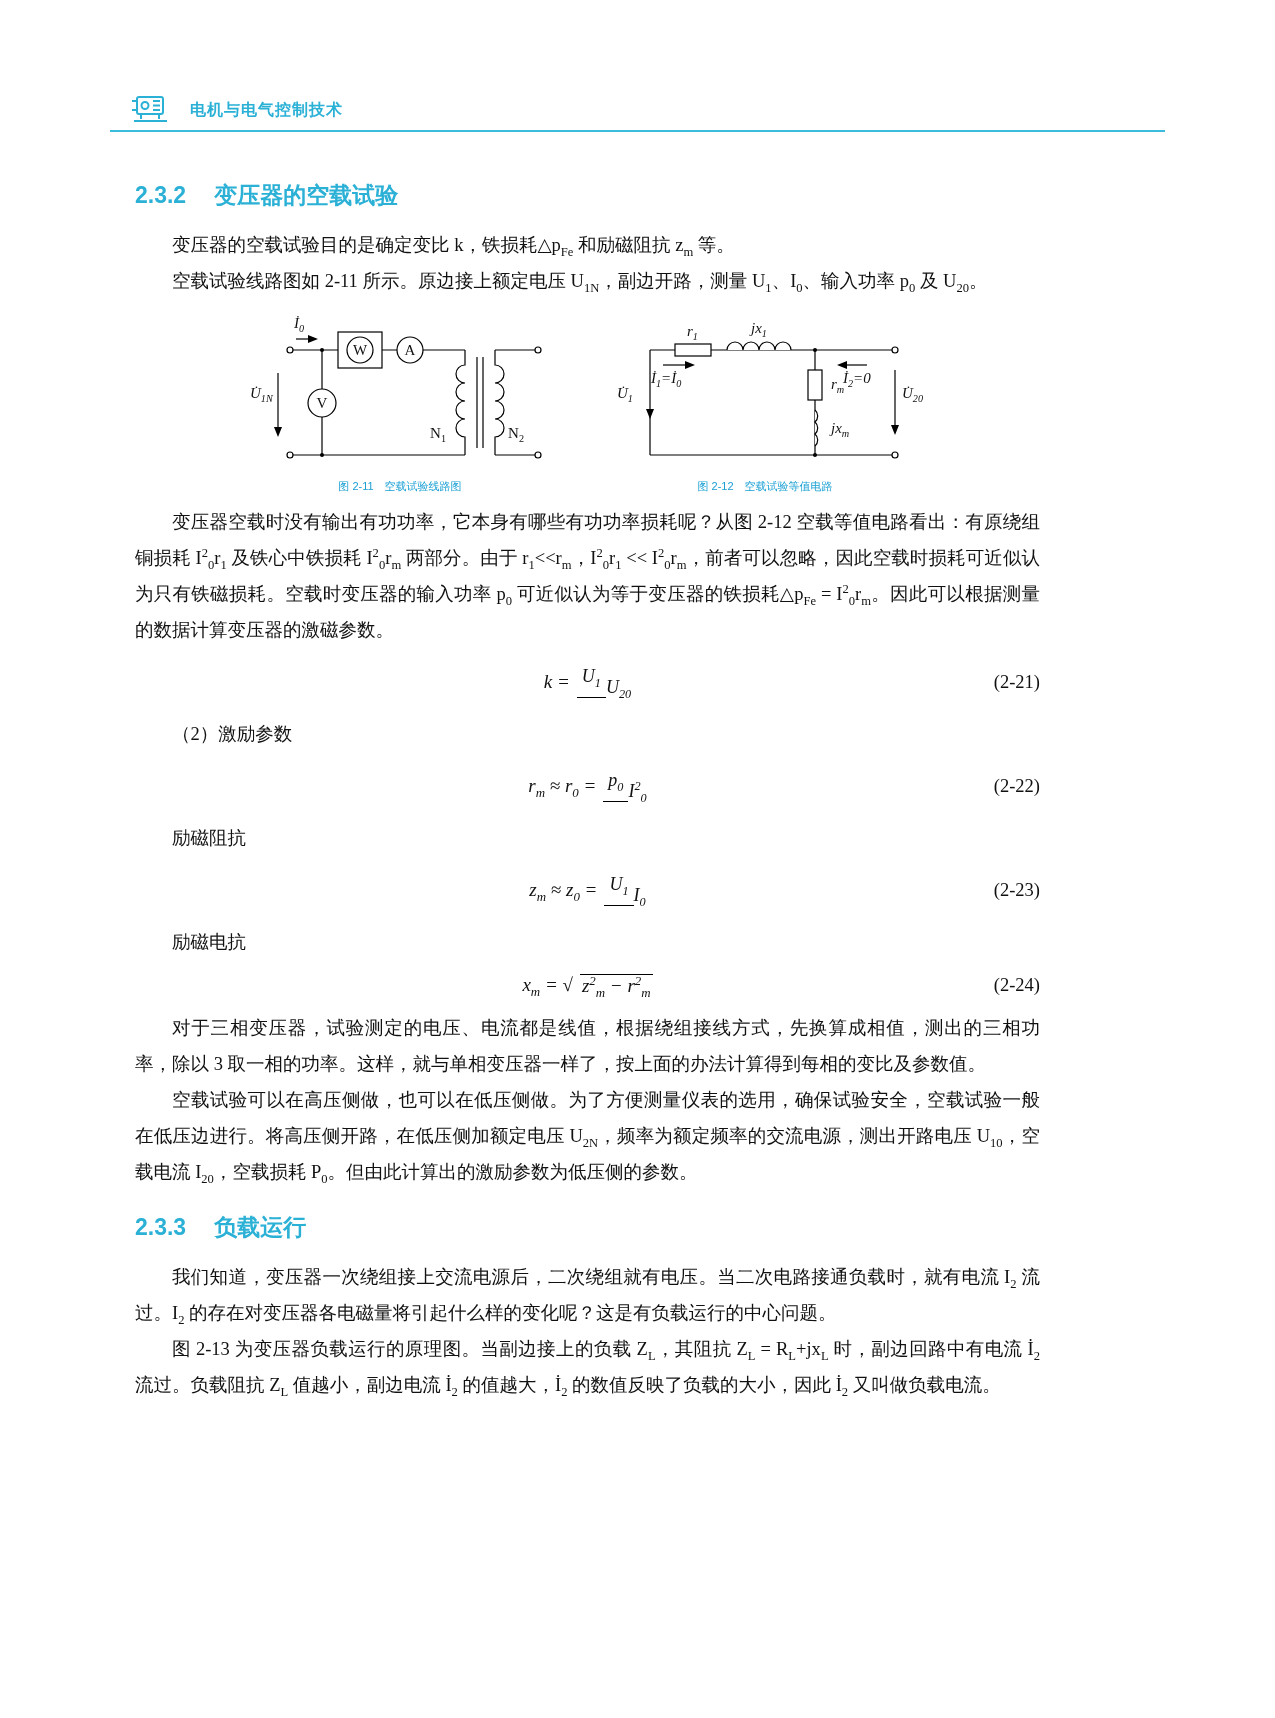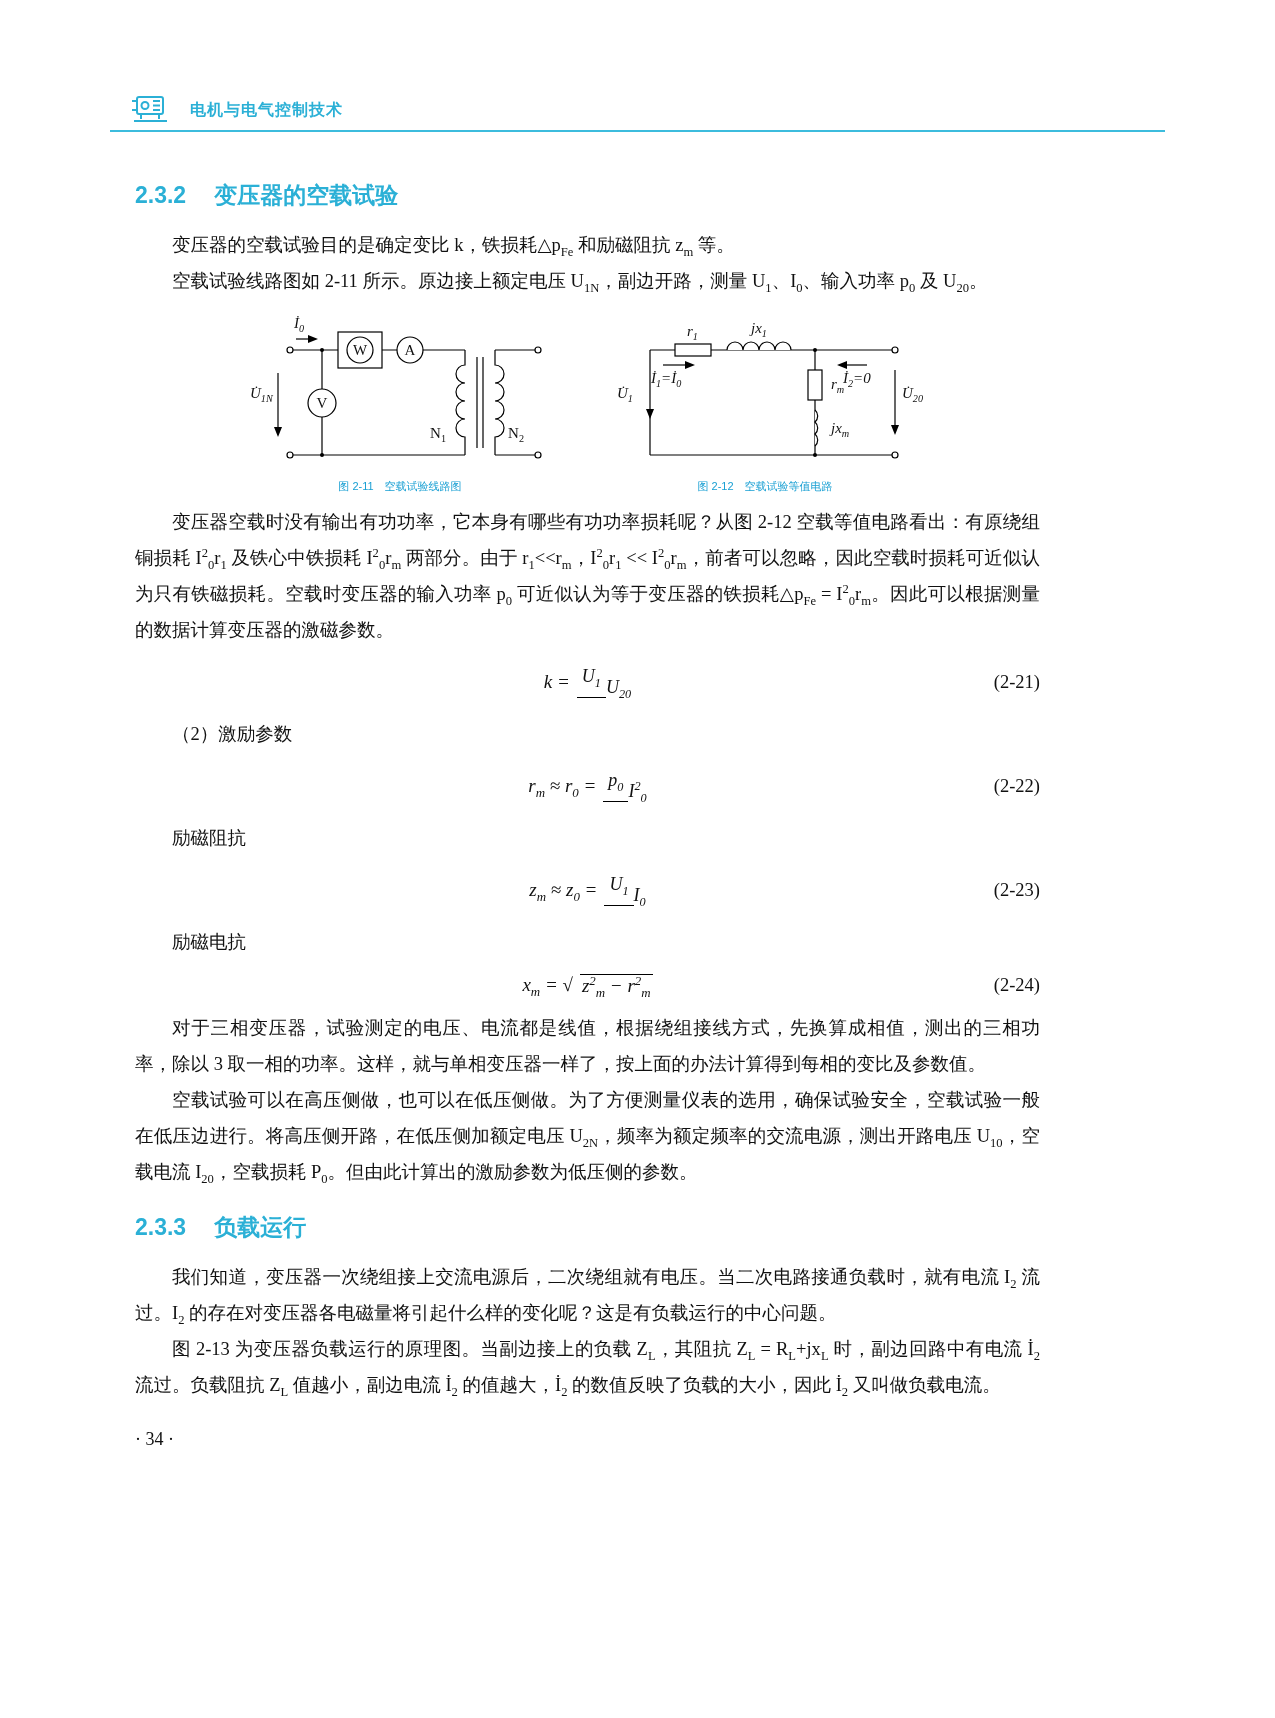--- a/index.html
+++ b/index.html
@@ -213,18 +213,15 @@
     <p class="para">空载试验可以在高压侧做，也可以在低压侧做。为了方便测量仪表的选用，确保试验安全，空载试验一般在低压边进行。将高压侧开路，在低压侧加额定电压 U<sub>2N</sub>，频率为额定频率的交流电源，测出开路电压 U<sub>10</sub>，空载电流 I<sub>20</sub>，空载损耗 P<sub>0</sub>。但由此计算出的激励参数为低压侧的参数。</p>
 
     <h2 class="section">
       <span>2.3.3</span>
       <span>负载运行</span>
     </h2>
 
     <p class="para">我们知道，变压器一次绕组接上交流电源后，二次绕组就有电压。当二次电路接通负载时，就有电流 I<sub>2</sub> 流过。I<sub>2</sub> 的存在对变压器各电磁量将引起什么样的变化呢？这是有负载运行的中心问题。</p>
     <p class="para">图 2-13 为变压器负载运行的原理图。当副边接上的负载 Z<sub>L</sub>，其阻抗 Z<sub>L</sub> = R<sub>L</sub>+jx<sub>L</sub> 时，副边回路中有电流 İ<sub>2</sub> 流过。负载阻抗 Z<sub>L</sub> 值越小，副边电流 İ<sub>2</sub> 的值越大，İ<sub>2</sub> 的数值反映了负载的大小，因此 İ<sub>2</sub> 又叫做负载电流。</p>
 
-    <div class="footer">
-      <span>· 34 ·</span>
-    </div>
 
   </main>
 </div>
 
 </body></html>

